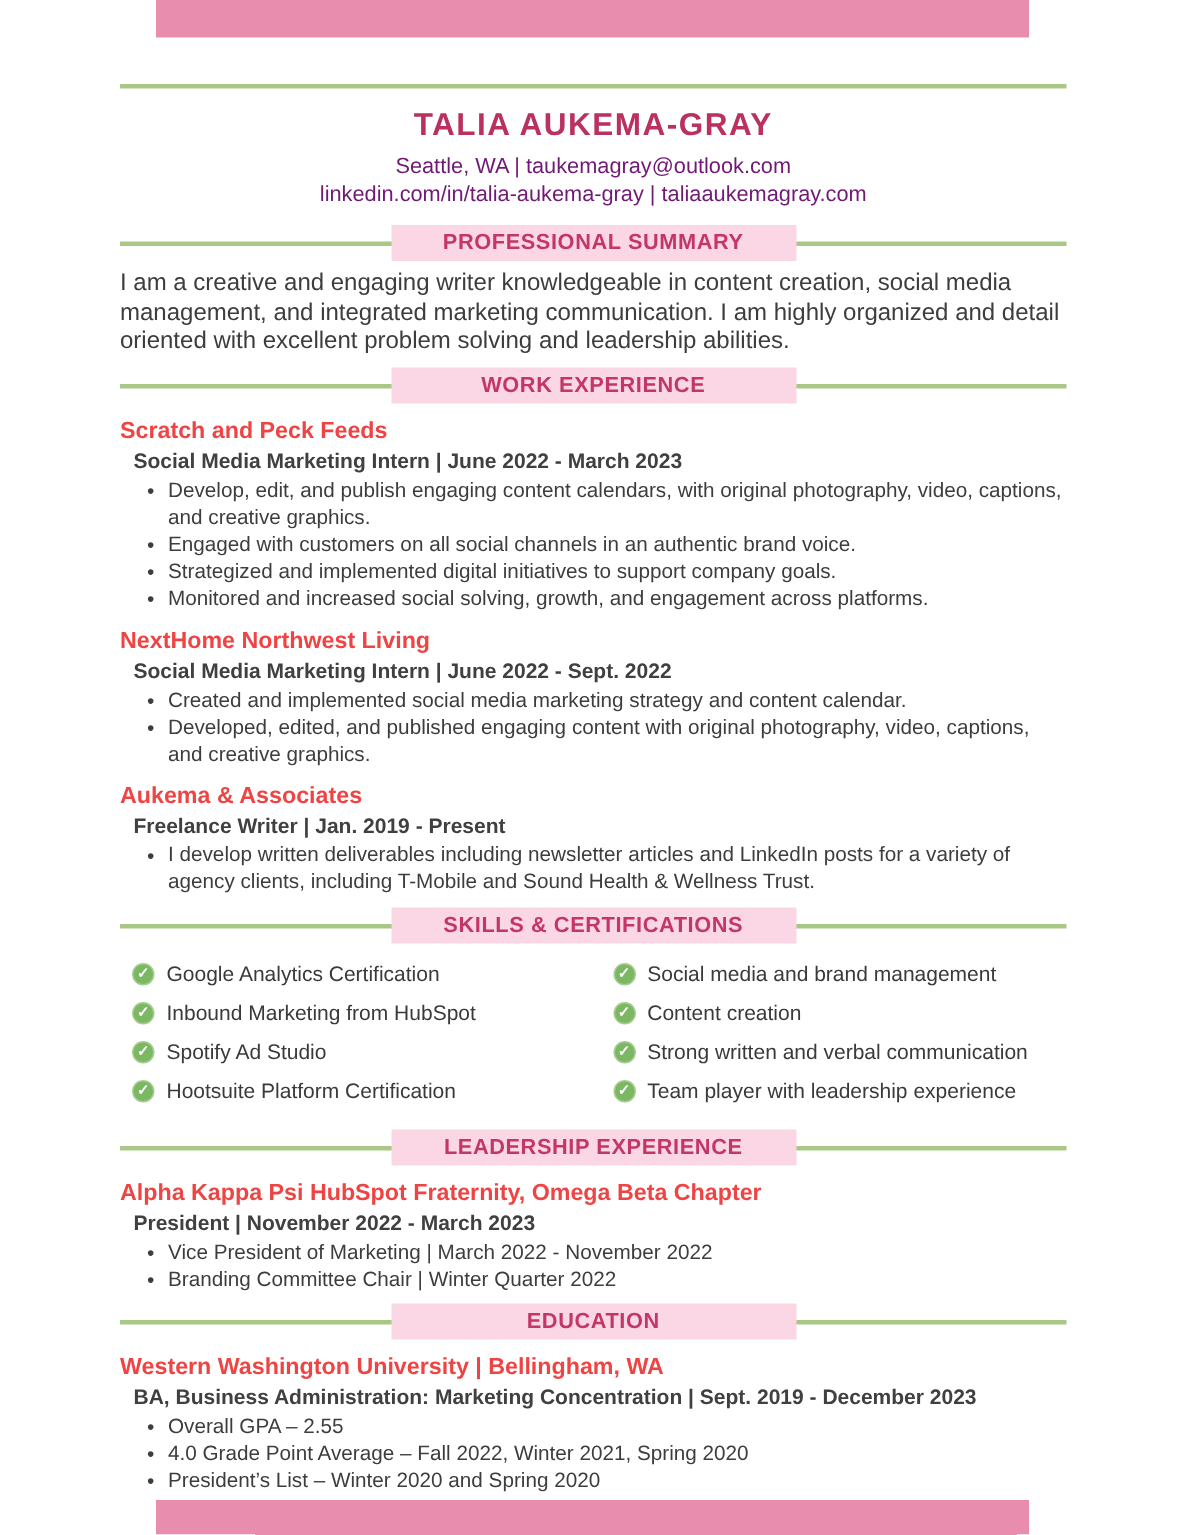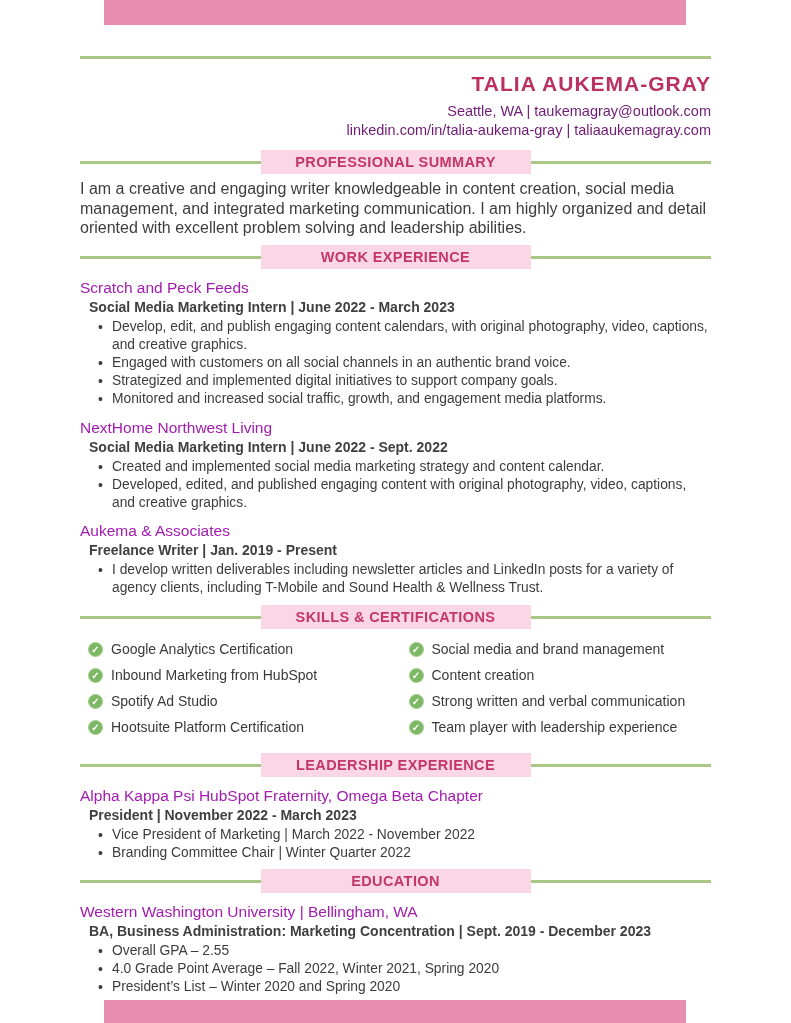--- a/index.html
+++ b/index.html
@@ -15,21 +15,21 @@
     position:absolute; left:104px; width:582px;
     background:#e88dad;
   }
   .accent-bar.top { top:0; height:25px; }
   .accent-bar.bottom { bottom:0; height:23px; }
 
   .page { padding:56px 80px 0 80px; }
 
   .green-rule { height:3px; background:#a9c786; }
 
-  .resume-header { text-align:right; }
+  .resume-header { text-align:center; }
   .candidate-name {
     margin-top:13px;
     font-size:21px; font-weight:700; letter-spacing:1px;
     color:#b93061;
   }
   .contact { margin-top:6px; font-size:14.5px; line-height:19px; color:#701a75; }
 
   .section-header { position:relative; height:24px; }
   .section-header .rule {
     position:absolute; left:0; right:0; top:50%;
@@ -45,21 +45,21 @@
     color:#c23768;
   }
 
   .summary-text { margin-top:5px; font-size:16px; line-height:19.5px; }
 
   .sec-summary { margin-top:10px; }
   .sec-work, .sec-skills, .sec-leadership, .sec-education { margin-top:7px; }
 
   .entry { margin-top:9px; }
   .entry .company {
-    font-size:15.5px; font-weight:400; color:#a21caf; line-height:19px;
+    font-size:15.5px; font-weight:700; color:#ef4444; line-height:19px;
   }
   .entry .role {
     margin:1px 0 0 9px;
     font-size:14px; font-weight:700; color:#404040; line-height:18px;
   }
   ul.bullets { list-style:none; margin-top:2px; }
   ul.bullets li {
     position:relative;
     padding-left:32px;
     font-size:13.8px; line-height:18.2px;
@@ -117,21 +117,21 @@
       </div>
     </div>
 
     <div class="entry">
       <div class="company">Scratch and Peck Feeds</div>
       <div class="role">Social Media Marketing Intern | June 2022 - March 2023</div>
       <ul class="bullets">
         <li>Develop, edit, and publish engaging content calendars, with original photography, video, captions, and creative graphics.</li>
         <li>Engaged with customers on all social channels in an authentic brand voice.</li>
         <li>Strategized and implemented digital initiatives to support company goals.</li>
-        <li>Monitored and increased social traffic, growth, and engagement media platforms.</li>
+        <li>Monitored and increased social solving, growth, and engagement across platforms.</li>
       </ul>
     </div>
 
     <div class="entry">
       <div class="company">NextHome Northwest Living</div>
       <div class="role">Social Media Marketing Intern | June 2022 - Sept. 2022</div>
       <ul class="bullets">
         <li>Created and implemented social media marketing strategy and content calendar.</li>
         <li>Developed, edited, and published engaging content with original photography, video, captions, and creative graphics.</li>
       </ul>

